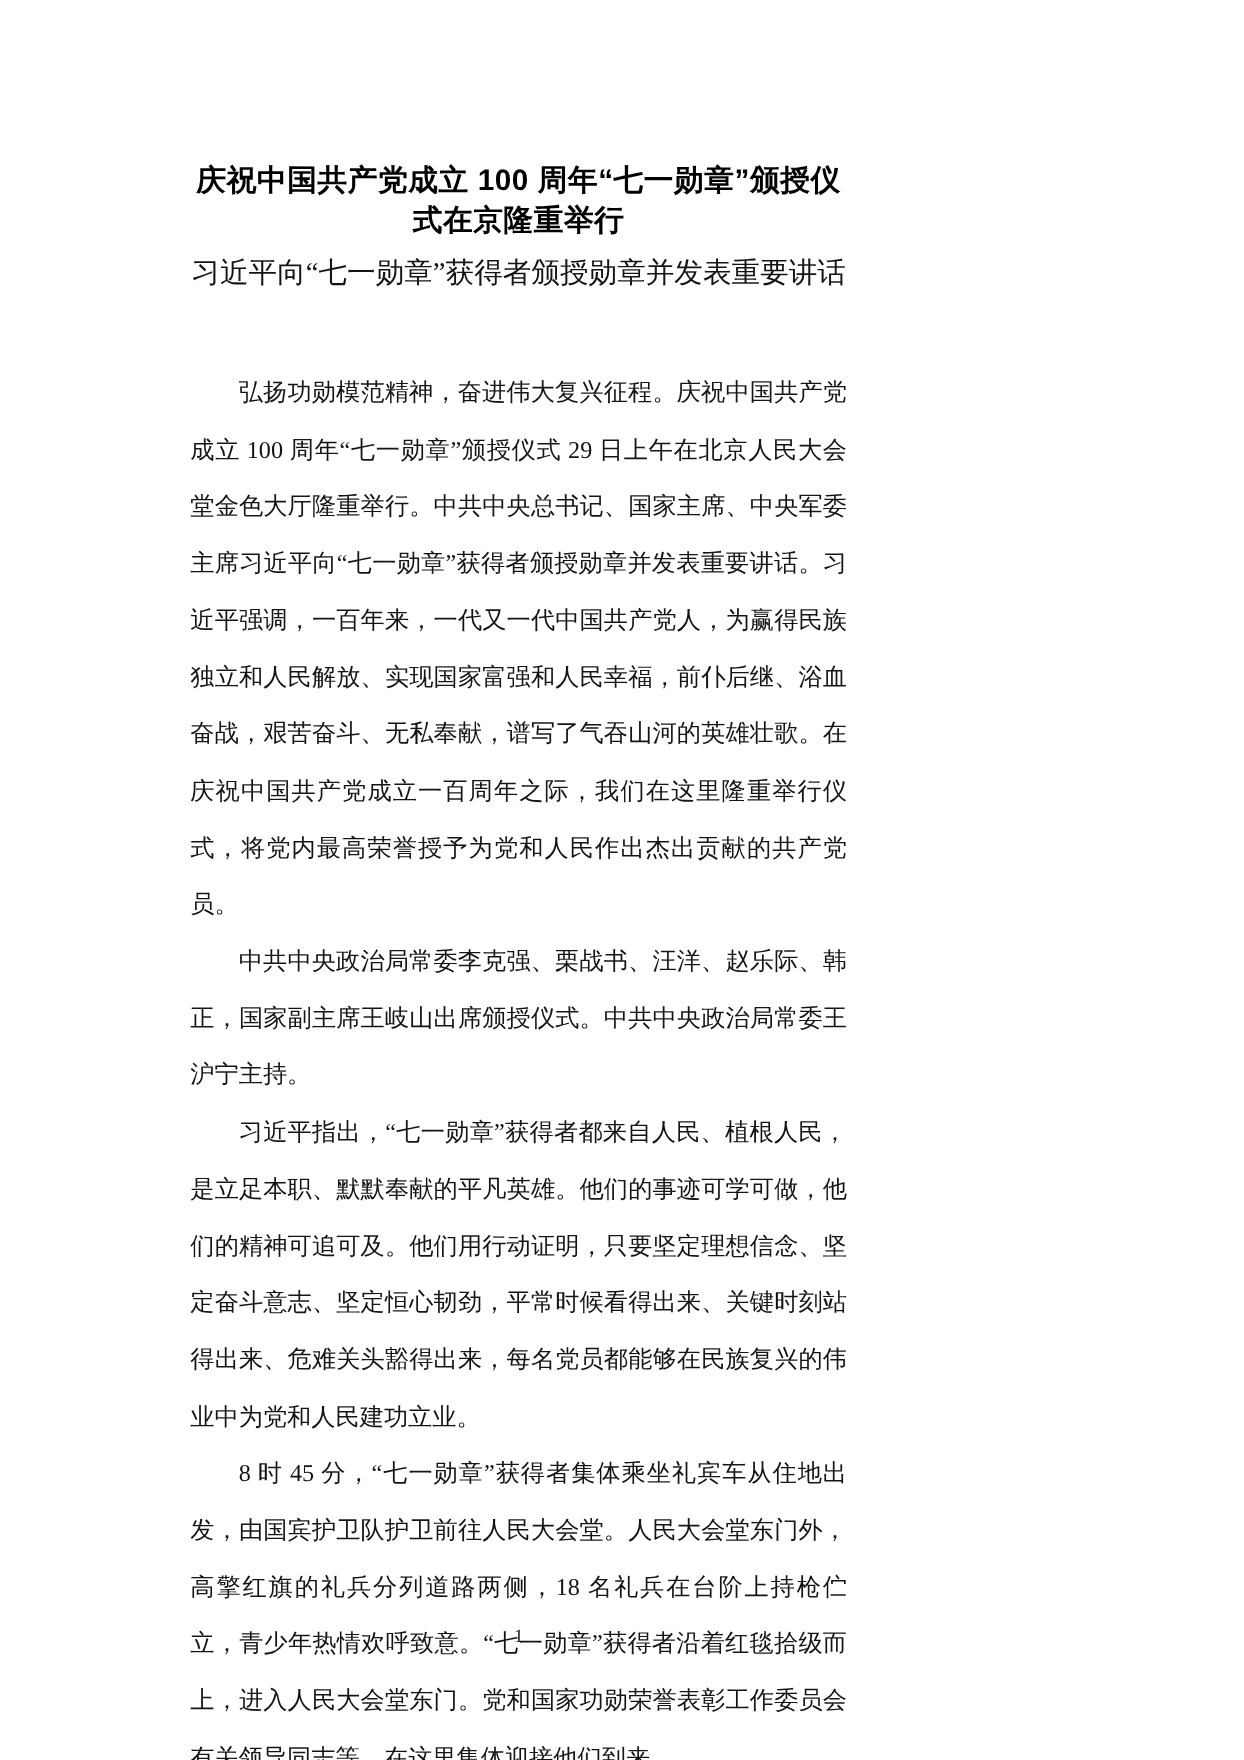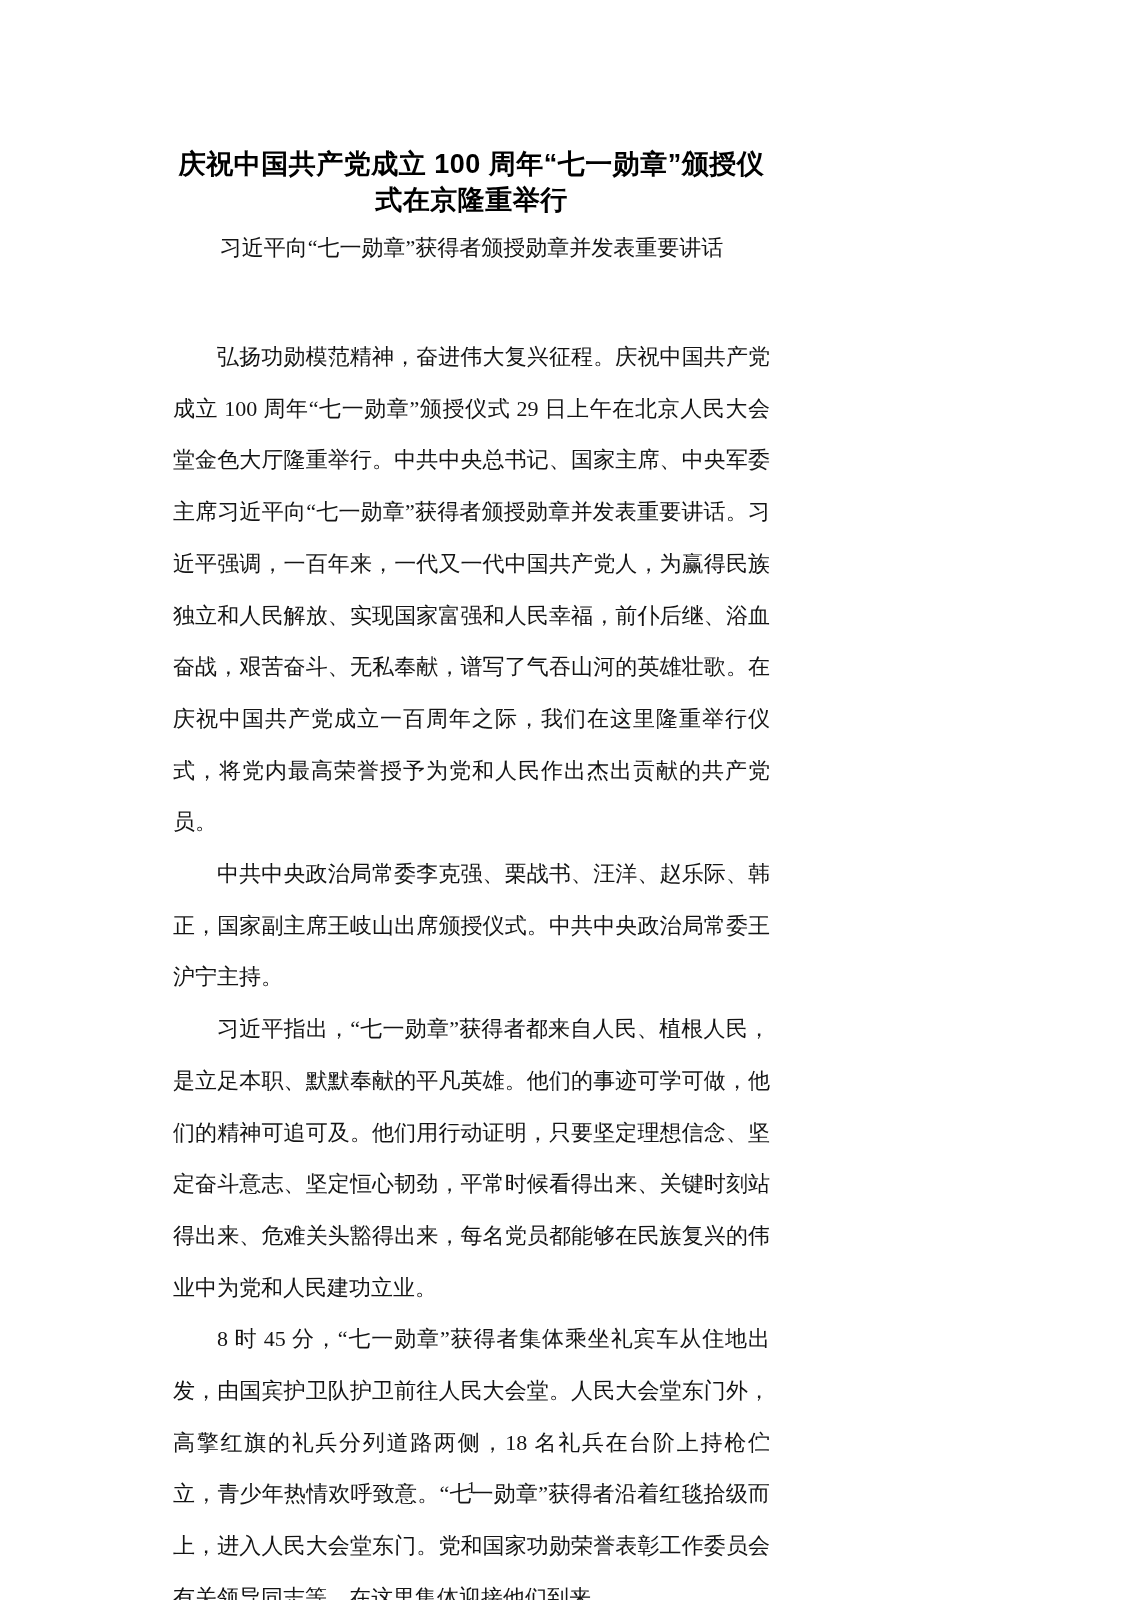--- a/index.html
+++ b/index.html
@@ -25,21 +25,21 @@
     font-size: 27px;
     line-height: 36px;
     color: #000000;
     letter-spacing: 0.5px;
   }
   .subtitle {
     margin: 13px 0 0 0;
     text-align: center;
     font-family: "Liberation Serif", serif;
     font-weight: normal;
-    font-size: 22px;
+    font-size: 26px;
     line-height: 34px;
     color: #141414;
   }
   .body-text {
     margin-top: 66px;
     font-family: "Liberation Serif", serif;
     font-size: 22px;
     line-height: 51.7px;
     text-align: justify;
     text-justify: inter-ideograph;

